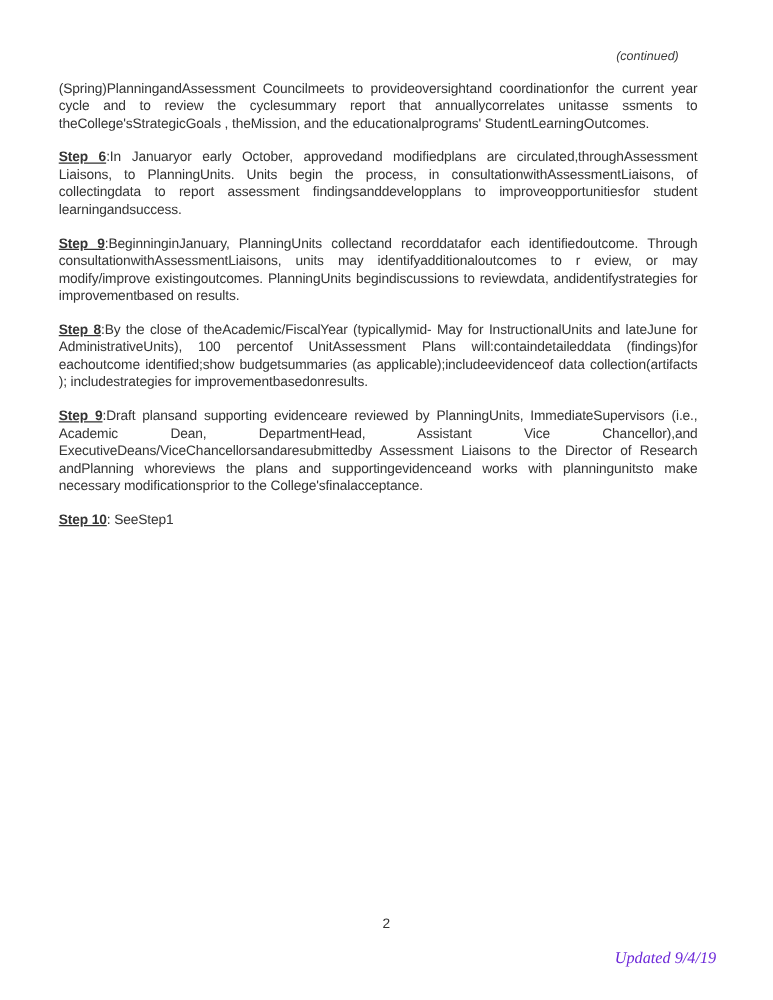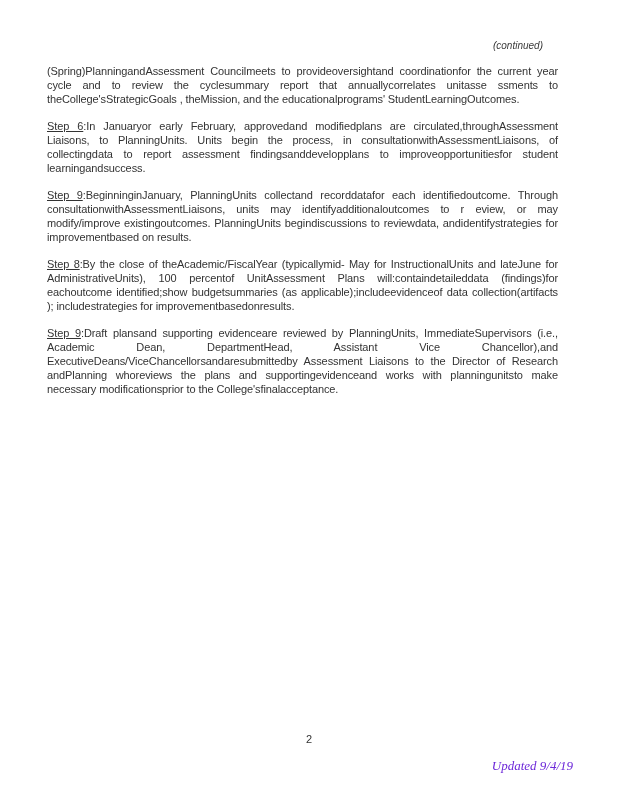--- a/index.html
+++ b/index.html
@@ -33,20 +33,21 @@
   .para {
     margin: 0 16px 13px 0;
     font-size: 11px;
     line-height: 14px;
     letter-spacing: -0.1px;
     text-align: justify;
     color: #333333;
   }
   .step-label {
     text-decoration: underline;
+    font-weight: bold;
   }
   .page-number {
     position: absolute;
     top: 733px;
     left: 0;
     width: 100%;
     text-align: center;
     font-size: 11px;
     color: #333333;
   }
@@ -64,28 +65,29 @@
 <body>
 
 <div class="page">
 
   <div class="continued">(continued)</div>
 
   <div class="content">
 
     <p class="para">(Spring)PlanningandAssessment Councilmeets to provideoversightand coordinationfor the current year cycle and to review the cyclesummary report that annuallycorrelates unitasse ssments to theCollege'sStrategicGoals , theMission, and the educationalprograms' StudentLearningOutcomes.</p>
 
-    <p class="para"><span class="step-label">Step 6</span><span>:In Januaryor early February, approvedand modifiedplans are circulated,throughAssessment Liaisons, to PlanningUnits. Units begin the process, in consultationwithAssessmentLiaisons, of collectingdata to report assessment findingsanddevelopplans to improveopportunitiesfor student learningandsuccess.</span></p>
+    <p class="para"><span class="step-label">Step 6</span><span>:In Januaryor early October, approvedand modifiedplans are circulated,throughAssessment Liaisons, to PlanningUnits. Units begin the process, in consultationwithAssessmentLiaisons, of collectingdata to report assessment findingsanddevelopplans to improveopportunitiesfor student learningandsuccess.</span></p>
 
     <p class="para"><span class="step-label">Step 9</span><span>:BeginninginJanuary, PlanningUnits collectand recorddatafor each identifiedoutcome. Through consultationwithAssessmentLiaisons, units may identifyadditionaloutcomes to r eview, or may modify/improve existingoutcomes. PlanningUnits begindiscussions to reviewdata, andidentifystrategies for improvementbased on results.</span></p>
 
     <p class="para"><span class="step-label">Step 8</span><span>:By the close of theAcademic/FiscalYear (typicallymid- May for InstructionalUnits and lateJune for AdministrativeUnits), 100 percentof UnitAssessment Plans will:containdetaileddata (findings)for eachoutcome identified;show budgetsummaries (as applicable);includeevidenceof data collection(artifacts ); includestrategies for improvementbasedonresults.</span></p>
 
     <p class="para"><span class="step-label">Step 9</span><span>:Draft plansand supporting evidenceare reviewed by PlanningUnits, ImmediateSupervisors (i.e., Academic Dean, DepartmentHead, Assistant Vice Chancellor),and ExecutiveDeans/ViceChancellorsandaresubmittedby Assessment Liaisons to the Director of Research andPlanning whoreviews the plans and supportingevidenceand works with planningunitsto make necessary modificationsprior to the College'sfinalacceptance.</span></p>
 
+    <p class="para"><span class="step-label">Step 10</span><span>:  SeeStep1</span></p>
 
   </div>
 
   <div class="page-number">2</div>
 
   <div class="updated">Updated 9/4/19</div>
 
 </div>
 
 </body></html>

